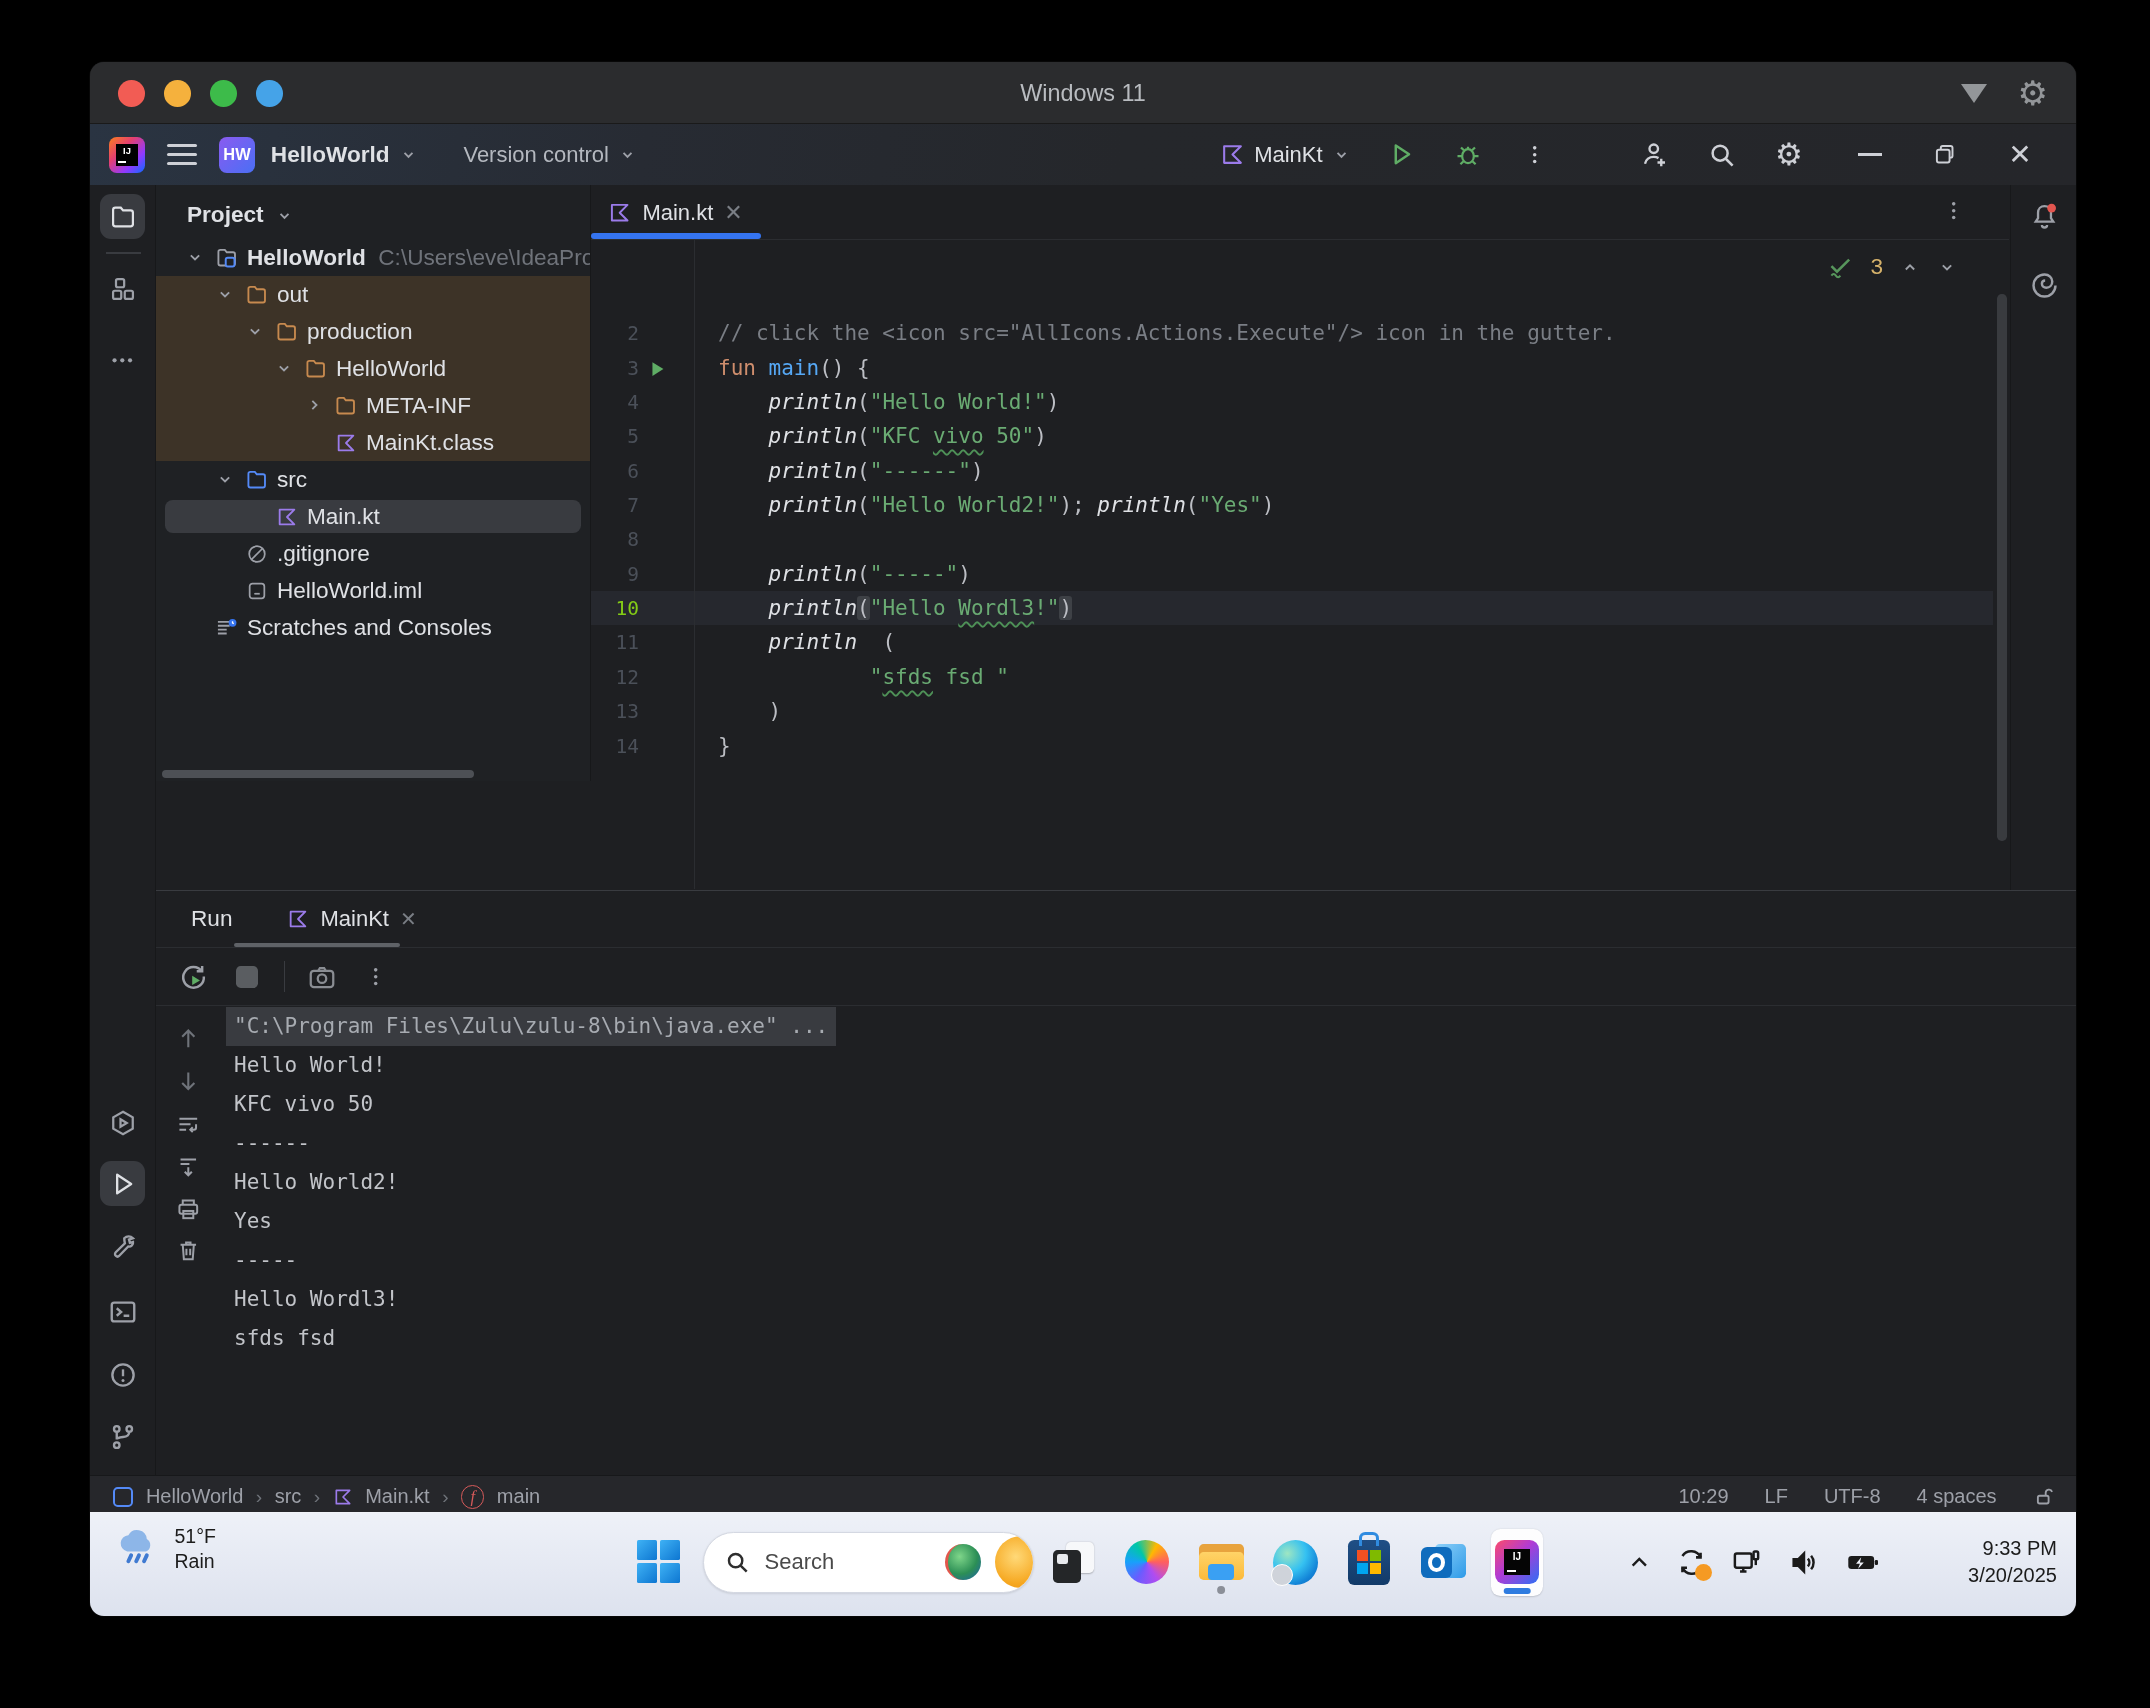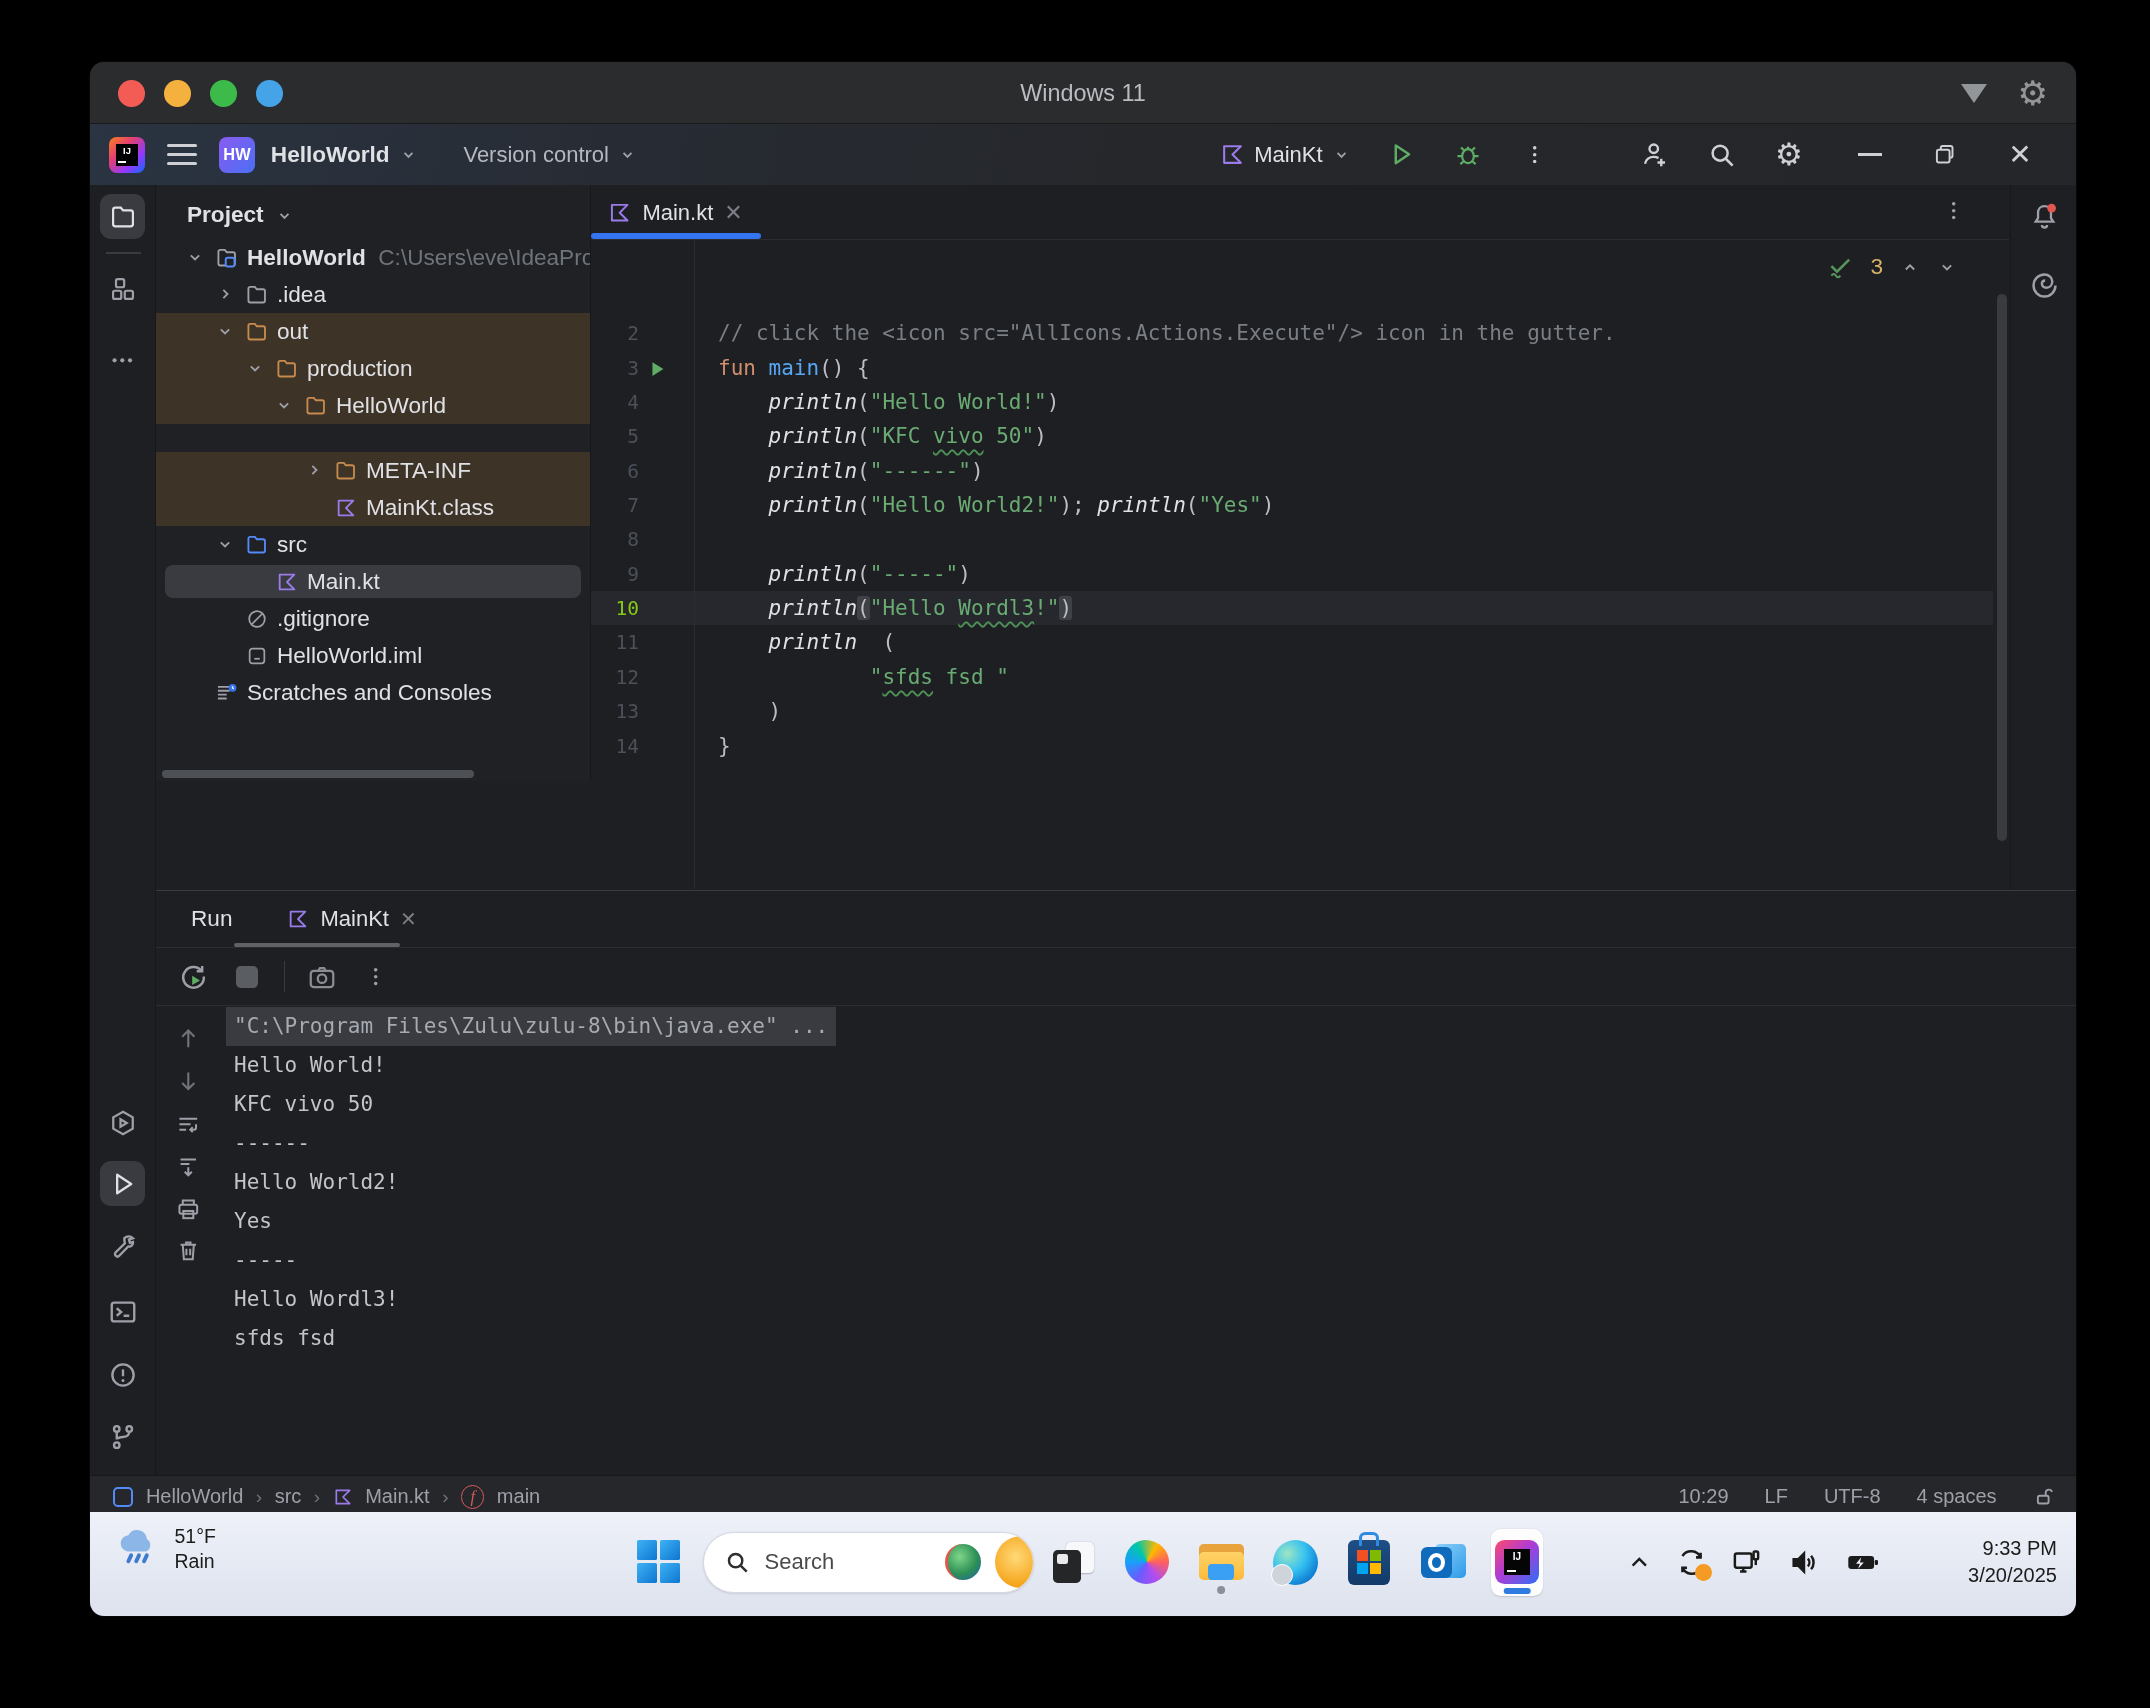--- a/index.html
+++ b/index.html
@@ -353,33 +353,20 @@
           </span>
           <span class="t-icon">
             <svg width="23.4" height="23.4" viewBox="0 0 24 24">
               <path d="M3.5 6c0-1.1.9-2 2-2h4.6l2 2.4h6.4c1.1 0 2 .9 2 2V18c0 1.1-.9 2-2 2h-13c-1.1 0-2-.9-2-2z" fill="none" stroke="#9da0a8" stroke-width="1.9"></path>
               <rect x="11" y="12" width="9" height="9" rx="2" fill="#1f2124" stroke="#548af7" stroke-width="2"></rect>
             </svg>
           </span>
           <span class="t-label root">HelloWorld</span>
           <span class="t-path">C:\Users\eve\IdeaProjec</span>
         </div>
-        <div class="trow" style="padding-left: 57px;">
-          <span class="t-chev">
-            <svg width="20" height="20" viewBox="0 0 24 24">
-              <polyline points="10,7 15,12 10,17" fill="none" stroke="#9da0a8" stroke-width="2.2"></polyline>
-            </svg>
-          </span>
-          <span class="t-icon">
-            <svg width="23.4" height="23.4" viewBox="0 0 24 24">
-              <path d="M3.5 6c0-1.1.9-2 2-2h4.6l2 2.4h6.4c1.1 0 2 .9 2 2V18c0 1.1-.9 2-2 2h-13c-1.1 0-2-.9-2-2z" fill="none" stroke="#9da0a8" stroke-width="1.9"></path>
-            </svg>
-          </span>
-          <span class="t-label">.idea</span>
-        </div>
         <div class="trow excluded" style="padding-left: 57px;">
           <span class="t-chev">
             <svg width="20" height="20" viewBox="0 0 24 24">
               <polyline points="7,10 12,15 17,10" fill="none" stroke="#9da0a8" stroke-width="2.2"></polyline>
             </svg>
           </span>
           <span class="t-icon">
             <svg width="23.4" height="23.4" viewBox="0 0 24 24">
               <path d="M3.5 6c0-1.1.9-2 2-2h4.6l2 2.4h6.4c1.1 0 2 .9 2 2V18c0 1.1-.9 2-2 2h-13c-1.1 0-2-.9-2-2z" fill="none" stroke="#c78a4f" stroke-width="1.9"></path>
             </svg>
@@ -405,21 +392,21 @@
               <polyline points="7,10 12,15 17,10" fill="none" stroke="#9da0a8" stroke-width="2.2"></polyline>
             </svg>
           </span>
           <span class="t-icon">
             <svg width="23.4" height="23.4" viewBox="0 0 24 24">
               <path d="M3.5 6c0-1.1.9-2 2-2h4.6l2 2.4h6.4c1.1 0 2 .9 2 2V18c0 1.1-.9 2-2 2h-13c-1.1 0-2-.9-2-2z" fill="none" stroke="#c78a4f" stroke-width="1.9"></path>
             </svg>
           </span>
           <span class="t-label">HelloWorld</span>
         </div>
-        <div class="trow excluded" style="padding-left: 146px; margin-top: 28px;">
+        <div class="trow excluded" style="padding-left: 146px;">
           <span class="t-chev">
             <svg width="20" height="20" viewBox="0 0 24 24">
               <polyline points="10,7 15,12 10,17" fill="none" stroke="#9da0a8" stroke-width="2.2"></polyline>
             </svg>
           </span>
           <span class="t-icon">
             <svg width="23.4" height="23.4" viewBox="0 0 24 24">
               <path d="M3.5 6c0-1.1.9-2 2-2h4.6l2 2.4h6.4c1.1 0 2 .9 2 2V18c0 1.1-.9 2-2 2h-13c-1.1 0-2-.9-2-2z" fill="none" stroke="#c78a4f" stroke-width="1.9"></path>
             </svg>
           </span>

